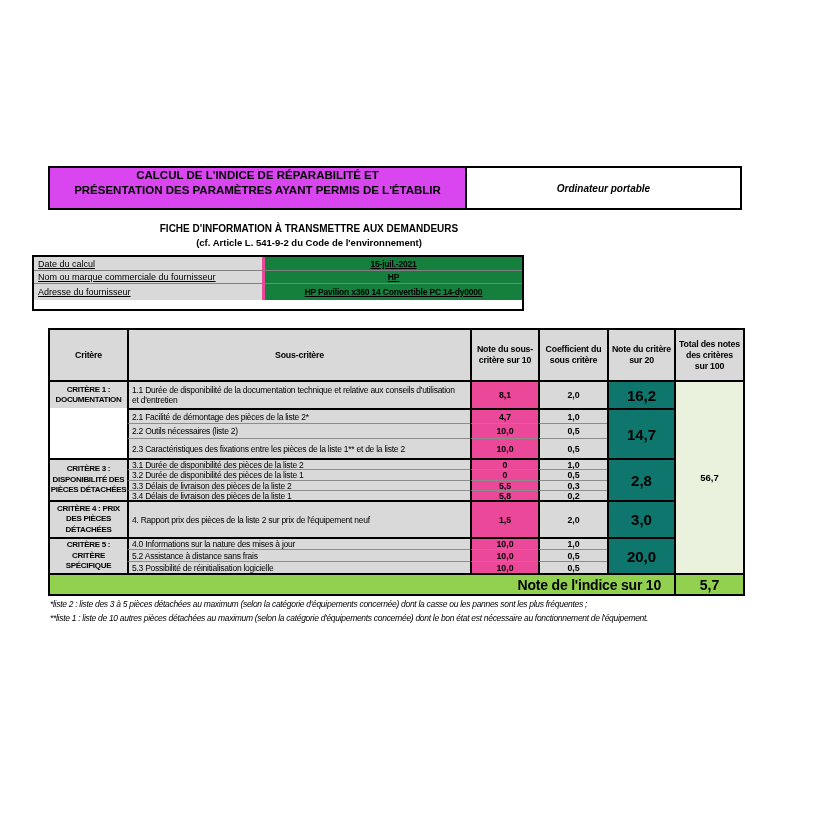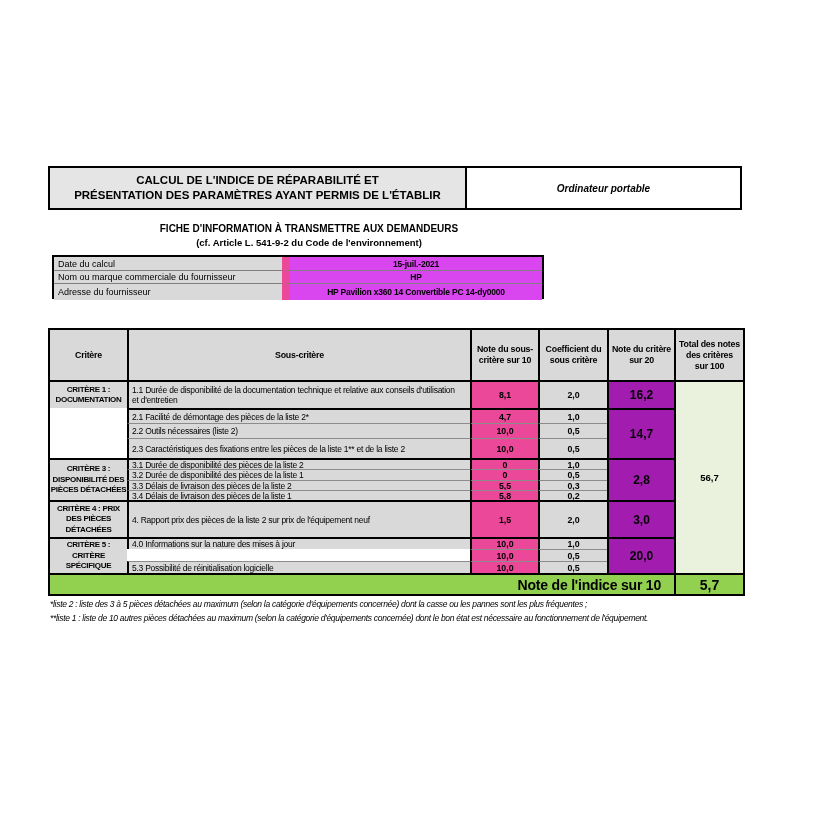--- a/index.html
+++ b/index.html
@@ -2,56 +2,56 @@
 <html><head>
 <meta charset="utf-8">
 <style>
   html,body{margin:0;padding:0;background:#fff;}
   .page{position:relative;width:815px;height:815px;background:#ffffff;overflow:hidden;
         font-family:"Liberation Sans","DejaVu Sans",sans-serif;color:#000;}
   .abs{position:absolute;box-sizing:border-box;}
 
   
   .hdrbox{left:48px;top:166px;width:694px;height:44px;display:flex;border:2px solid #000;}
-  .hdrbox .titlecell{width:417px;background:#e5e5e5;border-right:2px solid #000;
-      display:flex;flex-direction:column;justify-content:center;align-items:center;
+  .hdrbox .titlecell{width:417px;background:#d946ef;border-right:2px solid #000;
+      display:flex;flex-direction:column;align-items:center;
       font-weight:bold;font-size:11.5px;line-height:15px;text-align:center;box-sizing:border-box;}
   .hdrbox .prodcell{flex:1;background:#fff;display:flex;justify-content:center;align-items:center;
       font-weight:bold;font-style:italic;font-size:10px;border-radius:8px;}
 
   
   .subtitle{left:48px;top:222px;width:522px;text-align:center;font-weight:bold;}
   .subtitle .l1{font-size:10px;line-height:14px;}
   .subtitle .l2{font-size:9.5px;line-height:14px;}
 
   
-  .supplier{left:52px;top:255px;width:492px;height:44px;border:2px solid #000;
-      display:grid;grid-template-columns:228px 1fr;grid-template-rows:13px 13px 17px 1fr;}
+  .supplier{left:32px;top:255px;width:492px;height:56px;border:2px solid #000;
+      display:grid;grid-template-columns:228px 1fr;grid-template-rows:13px 13px 17px 1fr;text-decoration:underline;}
   .supplier .lab{background:#d9d9d9;display:flex;align-items:center;padding-left:4px;
       font-size:9px;box-sizing:border-box;overflow:hidden;white-space:nowrap;}
-  .supplier .val{background:#d946ef;border-left:8px solid #ec4899;display:flex;align-items:center;justify-content:center;
+  .supplier .val{background:#15803d;border-left:3px solid #ec4899;display:flex;align-items:center;justify-content:center;
       font-size:8.5px;font-weight:bold;letter-spacing:-0.2px;box-sizing:border-box;overflow:hidden;white-space:nowrap;}
   .supplier .rt{border-top:1px solid #7f7f7f;}
   .supplier .long{font-size:8px;letter-spacing:-0.3px;}
 
   
   .score{left:48px;top:328px;width:697px;height:268px;border:2px solid #000;
       display:grid;grid-template-columns:77px 343px 68px 69px 67px 1fr;
       grid-template-rows:50px 28px 15px 15px 20px 11px 11px 10px 10px 37px 12px 12px 12px 1fr;}
   .score > div{box-sizing:border-box;overflow:hidden;}
   .hdr{background:#d9d9d9;font-weight:bold;font-size:8.8px;letter-spacing:-0.2px;line-height:11px;
       display:flex;flex-direction:column;justify-content:center;align-items:center;text-align:center;}
   .crit{background:#d9d9d9;font-weight:bold;font-size:8px;letter-spacing:-0.3px;line-height:10.5px;
       display:flex;flex-direction:column;justify-content:center;align-items:center;text-align:center;}
   .sous{background:#d9d9d9;font-size:8.5px;letter-spacing:-0.25px;display:flex;align-items:center;
       padding-left:3px;white-space:nowrap;}
   .sous.wrap{white-space:normal;line-height:10px;padding-right:9px;}
   .note{background:#ec4899;font-weight:bold;font-size:8.8px;display:flex;align-items:center;justify-content:center;}
   .coef{background:#d9d9d9;font-weight:bold;font-size:8.8px;display:flex;align-items:center;justify-content:center;}
-  .n20{background:#a21caf;font-weight:bold;font-size:12px;display:flex;align-items:center;justify-content:center;}
+  .n20{background:#0f766e;font-weight:bold;font-size:15px;display:flex;align-items:center;justify-content:center;}
   .tot{background:#eaf1dd;font-weight:bold;font-size:9.5px;display:flex;align-items:center;justify-content:center;}
   .bl2{border-left:2px solid #000;}
   .bt2{border-top:2px solid #000;}
   .bt1{border-top:1px solid #8c8c8c;}
   .final-label{background:#92d050;display:flex;align-items:center;justify-content:flex-end;
       padding-right:13px;font-weight:bold;font-size:14px;letter-spacing:-0.2px;}
   .final-value{background:#92d050;display:flex;align-items:center;justify-content:center;
       font-weight:bold;font-size:14px;}
 
   
@@ -163,20 +163,21 @@
     <div class="coef bt2 bl2" style="grid-row:10;grid-column:4">2,0</div>
     <div class="n20 bt2 bl2" style="grid-row:10;grid-column:5">3,0</div>
 
     <div class="crit bt2" style="grid-row:11 / span 3;grid-column:1">
       <span>CRITÈRE 5 : CRITÈRE</span>
       <span>SPÉCIFIQUE</span>
     </div>
     <div class="sous bt2 bl2" style="grid-row:11;grid-column:2">4.0 Informations sur la nature des mises à jour</div>
     <div class="note bt2 bl2" style="grid-row:11;grid-column:3">10,0</div>
     <div class="coef bt2 bl2" style="grid-row:11;grid-column:4">1,0</div>
+    <div class="sous bt1 bl2" style="grid-row:12;grid-column:2">5.2 Assistance à distance sans frais</div>
     <div class="note bt1 bl2" style="grid-row:12;grid-column:3">10,0</div>
     <div class="coef bt1 bl2" style="grid-row:12;grid-column:4">0,5</div>
     <div class="sous bt1 bl2" style="grid-row:13;grid-column:2">5.3 Possibilité de réinitialisation logicielle</div>
     <div class="note bt1 bl2" style="grid-row:13;grid-column:3">10,0</div>
     <div class="coef bt1 bl2" style="grid-row:13;grid-column:4">0,5</div>
     <div class="n20 bt2 bl2" style="grid-row:11 / span 3;grid-column:5">20,0</div>
 
     <div class="final-label bt2" style="grid-row:14;grid-column:1 / 6">Note de l'indice sur 10</div>
     <div class="final-value bt2 bl2" style="grid-row:14;grid-column:6">5,7</div>
   </div>

